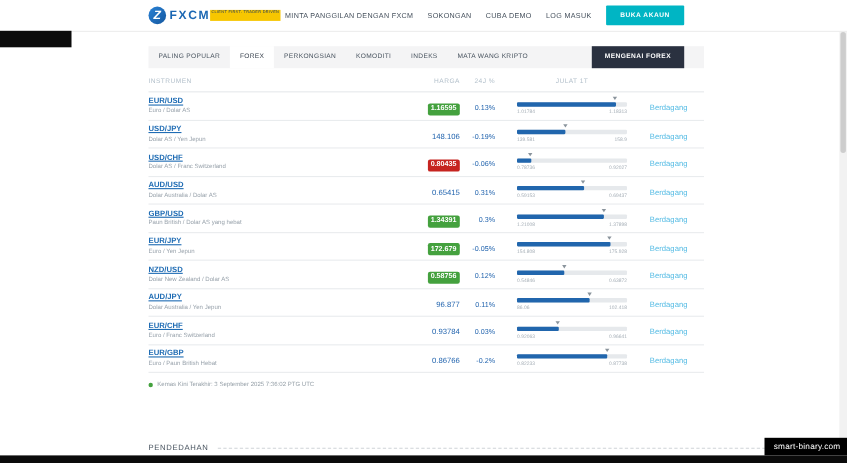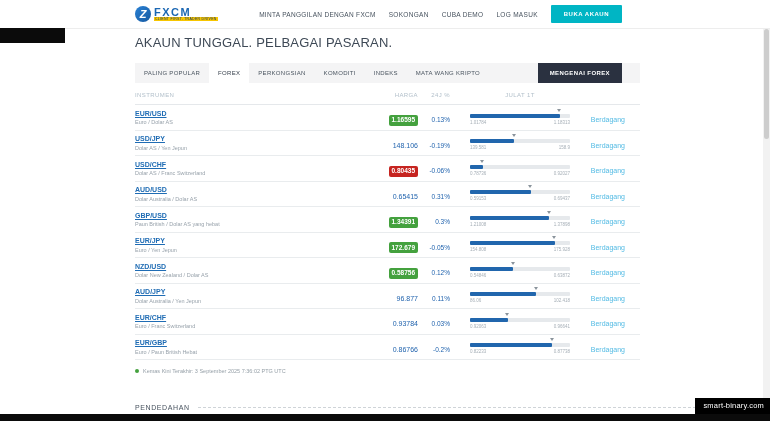--- a/index.html
+++ b/index.html
@@ -15,21 +15,21 @@
     border-bottom:1px solid #ededed; display:flex; align-items:center;
     padding-left:135px; padding-right:148px;
   }
   .logo { display:flex; align-items:center; gap:3px; }
   .logo-circle {
     width:16px; height:16px; border-radius:50%;
     background:linear-gradient(135deg,#2a82d6,#15589f);
     color:#fff; font-size:11px; font-weight:bold; font-style:italic;
     display:flex; align-items:center; justify-content:center; line-height:1;
   }
-  .logo-textcol { display:flex; flex-direction:column; }
+  .logo-textcol { display:flex; flex-direction:row; }
   .logo-word { color:#1b67b3; font-size:11px; font-weight:bold; letter-spacing:1.5px; line-height:10px; }
   .logo-tagline {
     background:var(--accent_gold,#f7c600); color:#17335e; font-size:3.5px;
     line-height:4.5px; padding:0 1px; letter-spacing:0.3px; white-space:nowrap;
   }
   .topnav { margin-left:auto; display:flex; align-items:center; gap:13px; }
   .topnav a {
     font-size:6.5px; color:#47525e; text-decoration:none; letter-spacing:0.3px;
     white-space:nowrap; cursor:pointer;
   }
@@ -114,21 +114,20 @@
         <a>SOKONGAN</a>
         <a>CUBA DEMO</a>
         <a>LOG MASUK</a>
       </nav>
     <button class="cta-btn">BUKA AKAUN</button>
   </div>
 
   <div class="blackout-topleft"></div>
 
   <div class="content">
-    <h1 class="page-title">AKAUN TUNGGAL. PELBAGAI PASARAN.</h1>
 
     <div class="tabs-bar">
       <div class="tab">PALING POPULAR</div>
         <div class="tab active">FOREX</div>
         <div class="tab">PERKONGSIAN</div>
         <div class="tab">KOMODITI</div>
         <div class="tab">INDEKS</div>
         <div class="tab">MATA WANG KRIPTO</div>
         <button class="about-btn">MENGENAI FOREX</button>
     </div>

